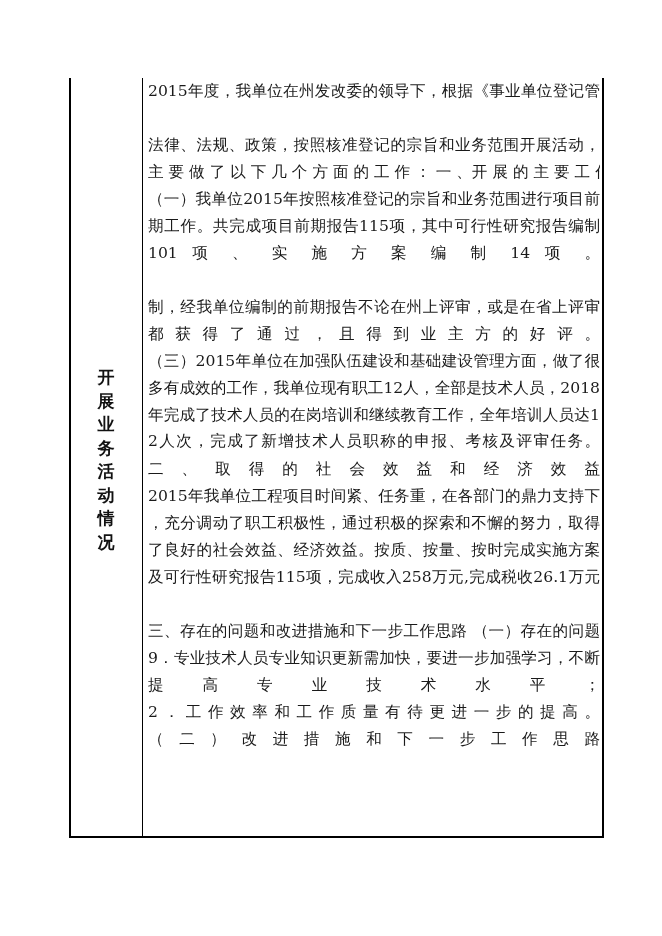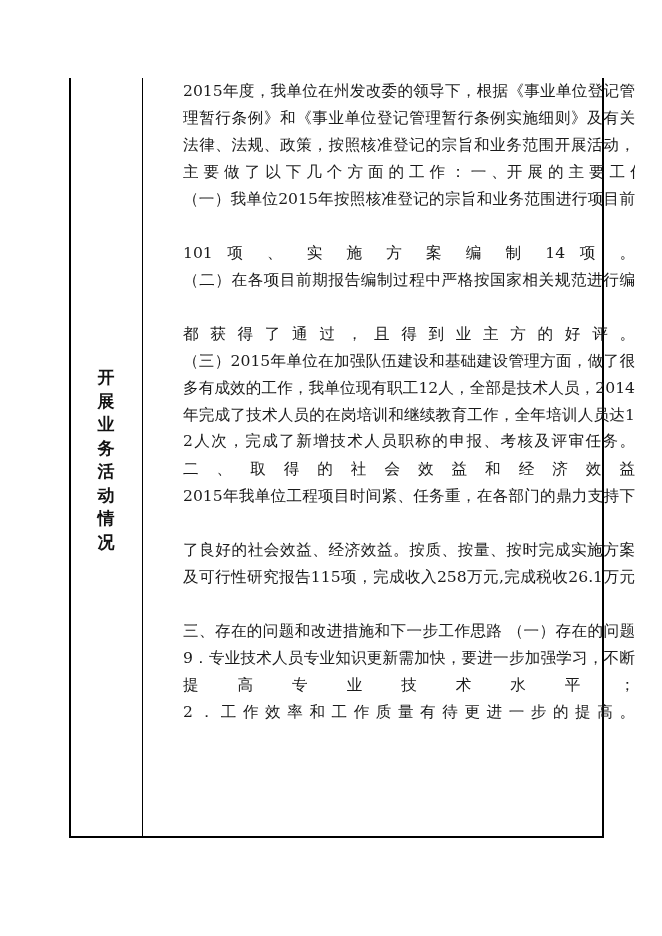--- a/index.html
+++ b/index.html
@@ -10,55 +10,57 @@
            border-left: 2px solid #000; border-right: 2px solid #000; border-bottom: 2px solid #000;
            box-sizing: border-box; }
   .label-cell { position: absolute; left: 0; top: 0; width: 72px; height: 100%;
                 border-right: 1px solid #000; box-sizing: border-box; }
   .label-text { position: absolute; left: 0; width: 70px; top: 288px;
                 display: flex; flex-direction: column; align-items: center; }
   .label-char { font-family: "DejaVu Sans", "Liberation Sans", sans-serif; font-weight: bold;
                 font-size: 17px; line-height: 23.5px; height: 23.5px; color: #111; }
   .content-cell { position: absolute; left: 77px; top: 0; width: 452px; height: 100%; }
   .line { position: absolute; left: 0; width: 452px; font-size: 15.6px; height: 27px; line-height: 27px;
-          white-space: nowrap; overflow: hidden; text-align: justify; text-align-last: justify; margin-left: 35px; }
+          white-space: nowrap; overflow: hidden; text-align: justify; text-align-last: justify; }
 </style>
 </head>
 <body>
 
 <div class="page">
   <div class="table">
     <div class="label-cell">
       <div class="label-text">
         <span class="label-char">开</span>
         <span class="label-char">展</span>
         <span class="label-char">业</span>
         <span class="label-char">务</span>
         <span class="label-char">活</span>
         <span class="label-char">动</span>
         <span class="label-char">情</span>
         <span class="label-char">况</span>
       </div>
     </div>
     <div class="content-cell">
       <div class="line" style="top:0px">2015年度，我单位在州发改委的领导下，根据《事业单位登记管</div>
-      <div class="line" style="top:27px">理暂行条例》和《事业单位登记管理暂行条例实施细则》及有关</div>
       <div class="line" style="top:54px">法律、法规、政策，按照核准登记的宗旨和业务范围开展活动，</div>
       <div class="line" style="top:81px">主 要 做 了 以 下 几 个 方 面 的 工 作 ：  一 、开 展 的 主 要 工 作</div>
       <div class="line" style="top:108px">（一）我单位2015年按照核准登记的宗旨和业务范围进行项目前</div>
+      <div class="line" style="top:135px">期工作。共完成项目前期报告115项，其中可行性研究报告编制</div>
       <div class="line" style="top:162px">101 项 、 实 施 方 案 编 制 14 项 。</div>
-      <div class="line" style="top:189px">（二）在各项目前期报告编制过程中严格按国家相关规范进行编</div>
+      <div class="line" style="top:216px">制，经我单位编制的前期报告不论在州上评审，或是在省上评审</div>
       <div class="line" style="top:243px">都 获 得 了 通 过 ， 且 得 到 业 主 方 的 好 评 。</div>
       <div class="line" style="top:270px">（三）2015年单位在加强队伍建设和基础建设管理方面，做了很</div>
-      <div class="line" style="top:297px">多有成效的工作，我单位现有职工12人，全部是技术人员，2014</div>
+      <div class="line" style="top:297px">多有成效的工作，我单位现有职工12人，全部是技术人员，2018</div>
       <div class="line" style="top:324px">年完成了技术人员的在岗培训和继续教育工作，全年培训人员达1</div>
       <div class="line" style="top:350px">2人次，完成了新增技术人员职称的申报、考核及评审任务。</div>
       <div class="line" style="top:378px">二 、 取 得 的 社 会 效 益 和 经 济 效 益</div>
       <div class="line" style="top:405px">2015年我单位工程项目时间紧、任务重，在各部门的鼎力支持下</div>
+      <div class="line" style="top:432px">，充分调动了职工积极性，通过积极的探索和不懈的努力，取得</div>
       <div class="line" style="top:459px">了良好的社会效益、经济效益。按质、按量、按时完成实施方案</div>
       <div class="line" style="top:486px">及可行性研究报告115项，完成收入258万元,完成税收26.1万元</div>
       <div class="line" style="top:540px">三、存在的问题和改进措施和下一步工作思路 （一）存在的问题</div>
       <div class="line" style="top:567px">9．专业技术人员专业知识更新需加快，要进一步加强学习，不断</div>
       <div class="line" style="top:594px">提 高 专 业 技 术 水 平 ；</div>
       <div class="line" style="top:621px">2 ． 工 作 效 率 和 工 作 质 量 有 待 更 进 一 步 的 提 高 。</div>
+      <div class="line" style="top:648px">（ 二 ） 改 进 措 施 和 下 一 步 工 作 思 路</div>
     </div>
   </div>
 </div>
 
 </body></html>

